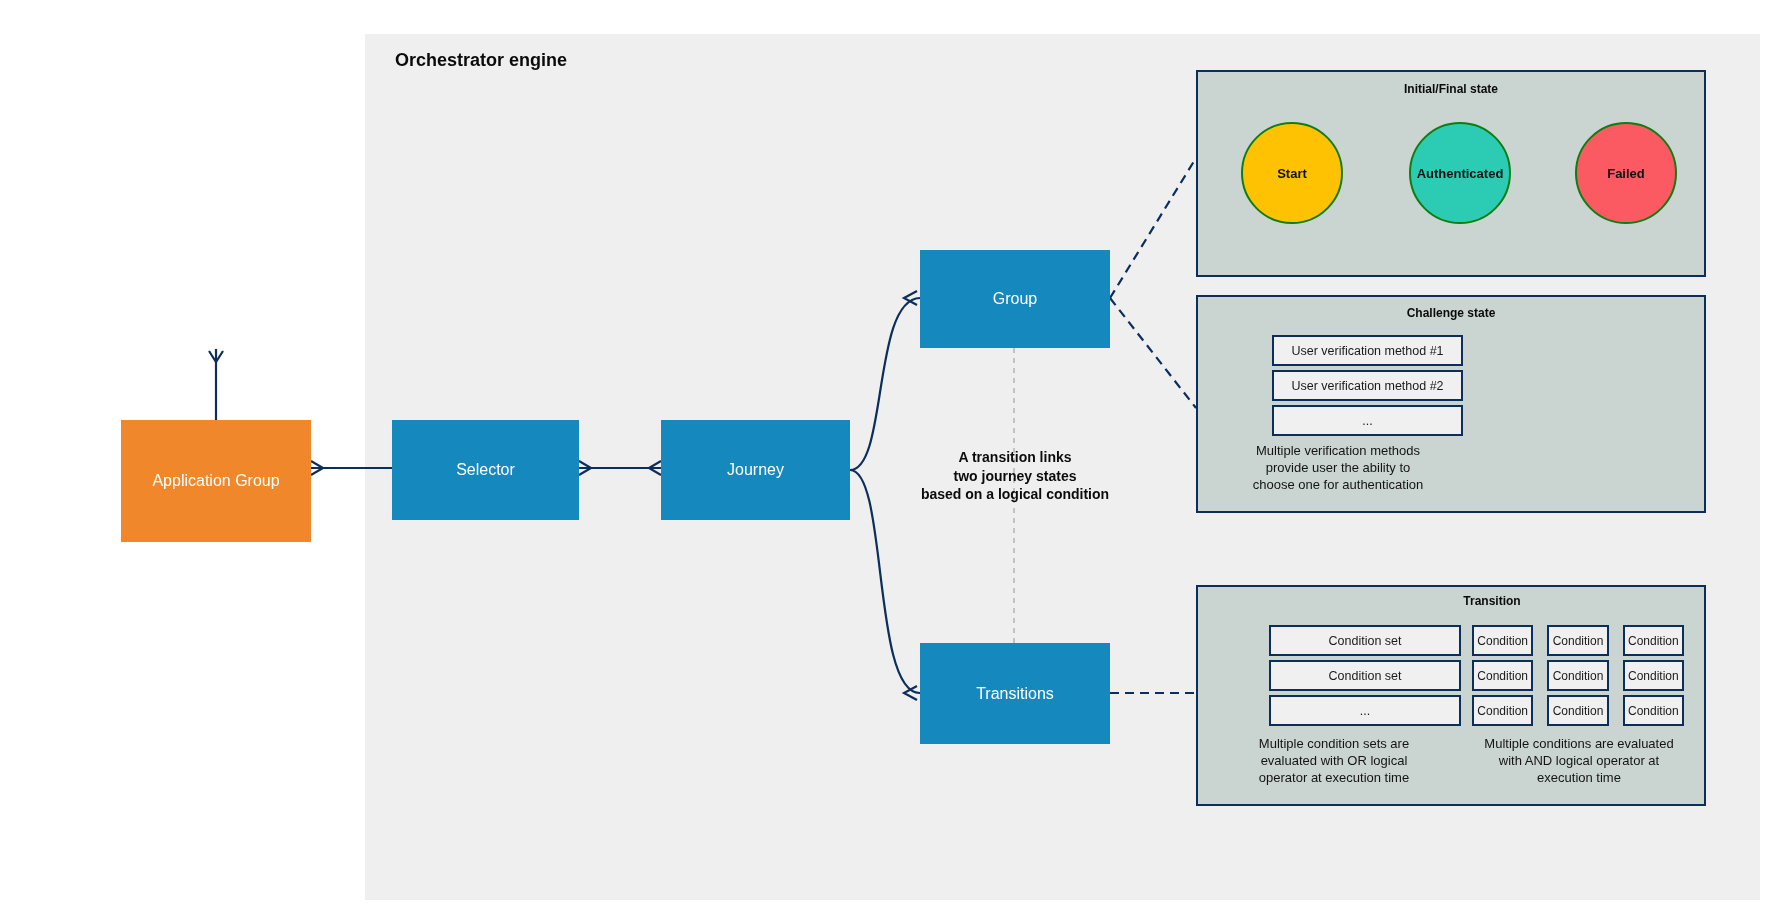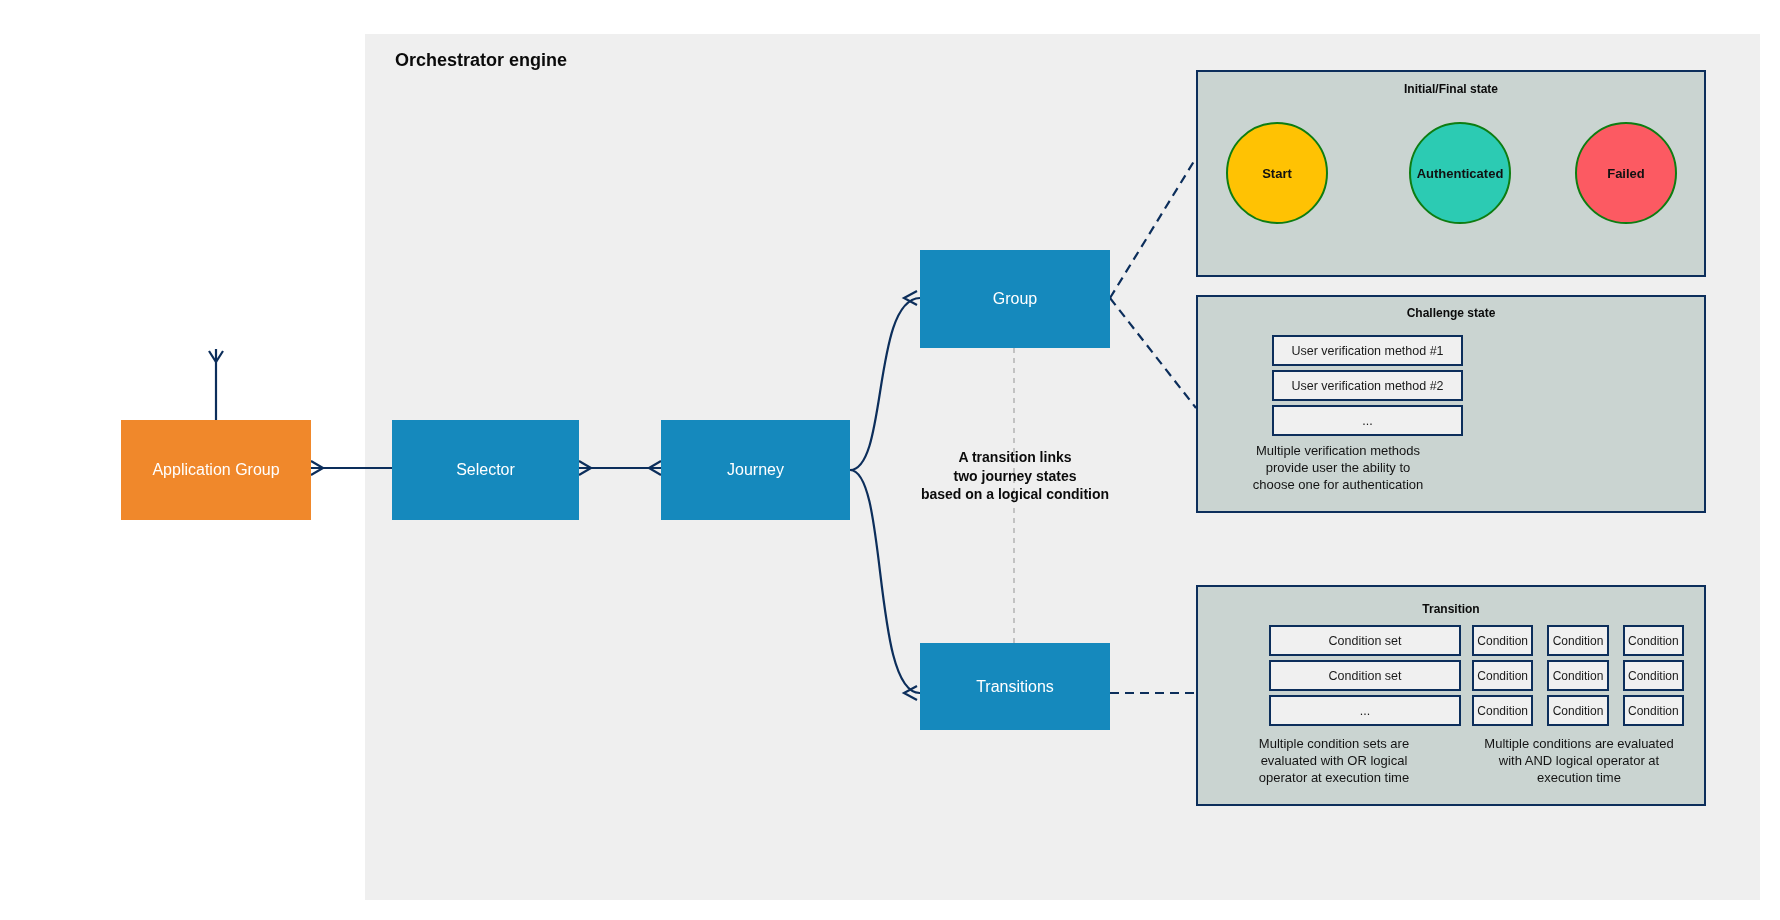--- a/index.html
+++ b/index.html
@@ -7,42 +7,42 @@
   .canvas{position:relative;width:1780px;height:920px;background:#ffffff;overflow:hidden;}
   .engine-bg{position:absolute;left:365px;top:34px;width:1395px;height:866px;background:#EFEFEF;}
   .engine-title{position:absolute;left:395px;top:50px;font-size:18px;font-weight:bold;color:#0b0b0b;}
   svg.wires{position:absolute;left:0;top:0;}
 
   .node{position:absolute;display:flex;align-items:center;justify-content:center;
         color:#ffffff;font-size:16px;text-align:center;}
   .node.orange{background:#F0882B;}
   .node.blue{background:#1589BD;}
   .n-app-saml{left:121px;top:251px;width:190px;height:98px;}
-  .n-app-group{left:121px;top:420px;width:190px;height:100px;}
+  .n-app-group{left:121px;top:420px;width:190px;height:122px;}
   .n-selector{left:392px;top:420px;width:187px;height:100px;}
   .n-journey{left:661px;top:420px;width:189px;height:100px;}
   .n-state{left:920px;top:250px;width:190px;height:98px;}
-  .n-transitions{left:920px;top:643px;width:190px;height:87px;}
+  .n-transitions{left:920px;top:643px;width:190px;height:101px;}
 
   .annotation{position:absolute;left:895px;top:448px;width:240px;text-align:center;
               font-weight:bold;font-size:14px;line-height:18.5px;color:#0b0b0b;}
 
   .panel{position:absolute;left:1196px;width:510px;background:#CAD4D1;border:2.5px solid #0C2E5B;box-sizing:border-box;}
   .p-initial{top:70px;height:207px;}
   .p-challenge{top:295px;height:218px;}
   .p-transition{top:585px;height:221px;}
   .panel-title{position:absolute;left:0;width:100%;text-align:center;font-weight:bold;font-size:12px;color:#0b0b0b;}
   .p-initial .panel-title{top:10px;}
   .p-challenge .panel-title{top:9px;}
-  .p-transition .panel-title{top:15px;}
+  .p-transition .panel-title{top:7px;padding-left:41px;}
 
   .circle{position:absolute;width:102px;height:102px;border-radius:50%;border:2.5px solid #0E7D12;
           box-sizing:border-box;display:flex;align-items:center;justify-content:center;
           font-size:13px;font-weight:bold;color:#111;top:50px;}
-  .c-start{left:28px;background:#FFC203;text-align:right;}
+  .c-start{left:43px;background:#FFC203;text-align:right;}
   .c-auth{left:211px;background:#2CCBB3;}
   .c-failed{left:377px;background:#FC5A62;}
 
   .mini-box{position:absolute;background:#F0F0F0;border:2.5px solid #0C2E5B;box-sizing:border-box;
             display:flex;align-items:center;justify-content:center;font-size:12.5px;color:#1a1a1a;height:31px;margin-left:36px;}
   .mb-w{left:38px;width:191px;}
   .row-a{top:38px;}.row-b{top:73px;}.row-c{top:108px;}
 
   .cond-row{position:absolute;left:274px;width:212px;height:31px;display:flex;gap:14px;}
   .cond-cell{flex:1;background:#F0F0F0;border:2.5px solid #0C2E5B;box-sizing:border-box;

